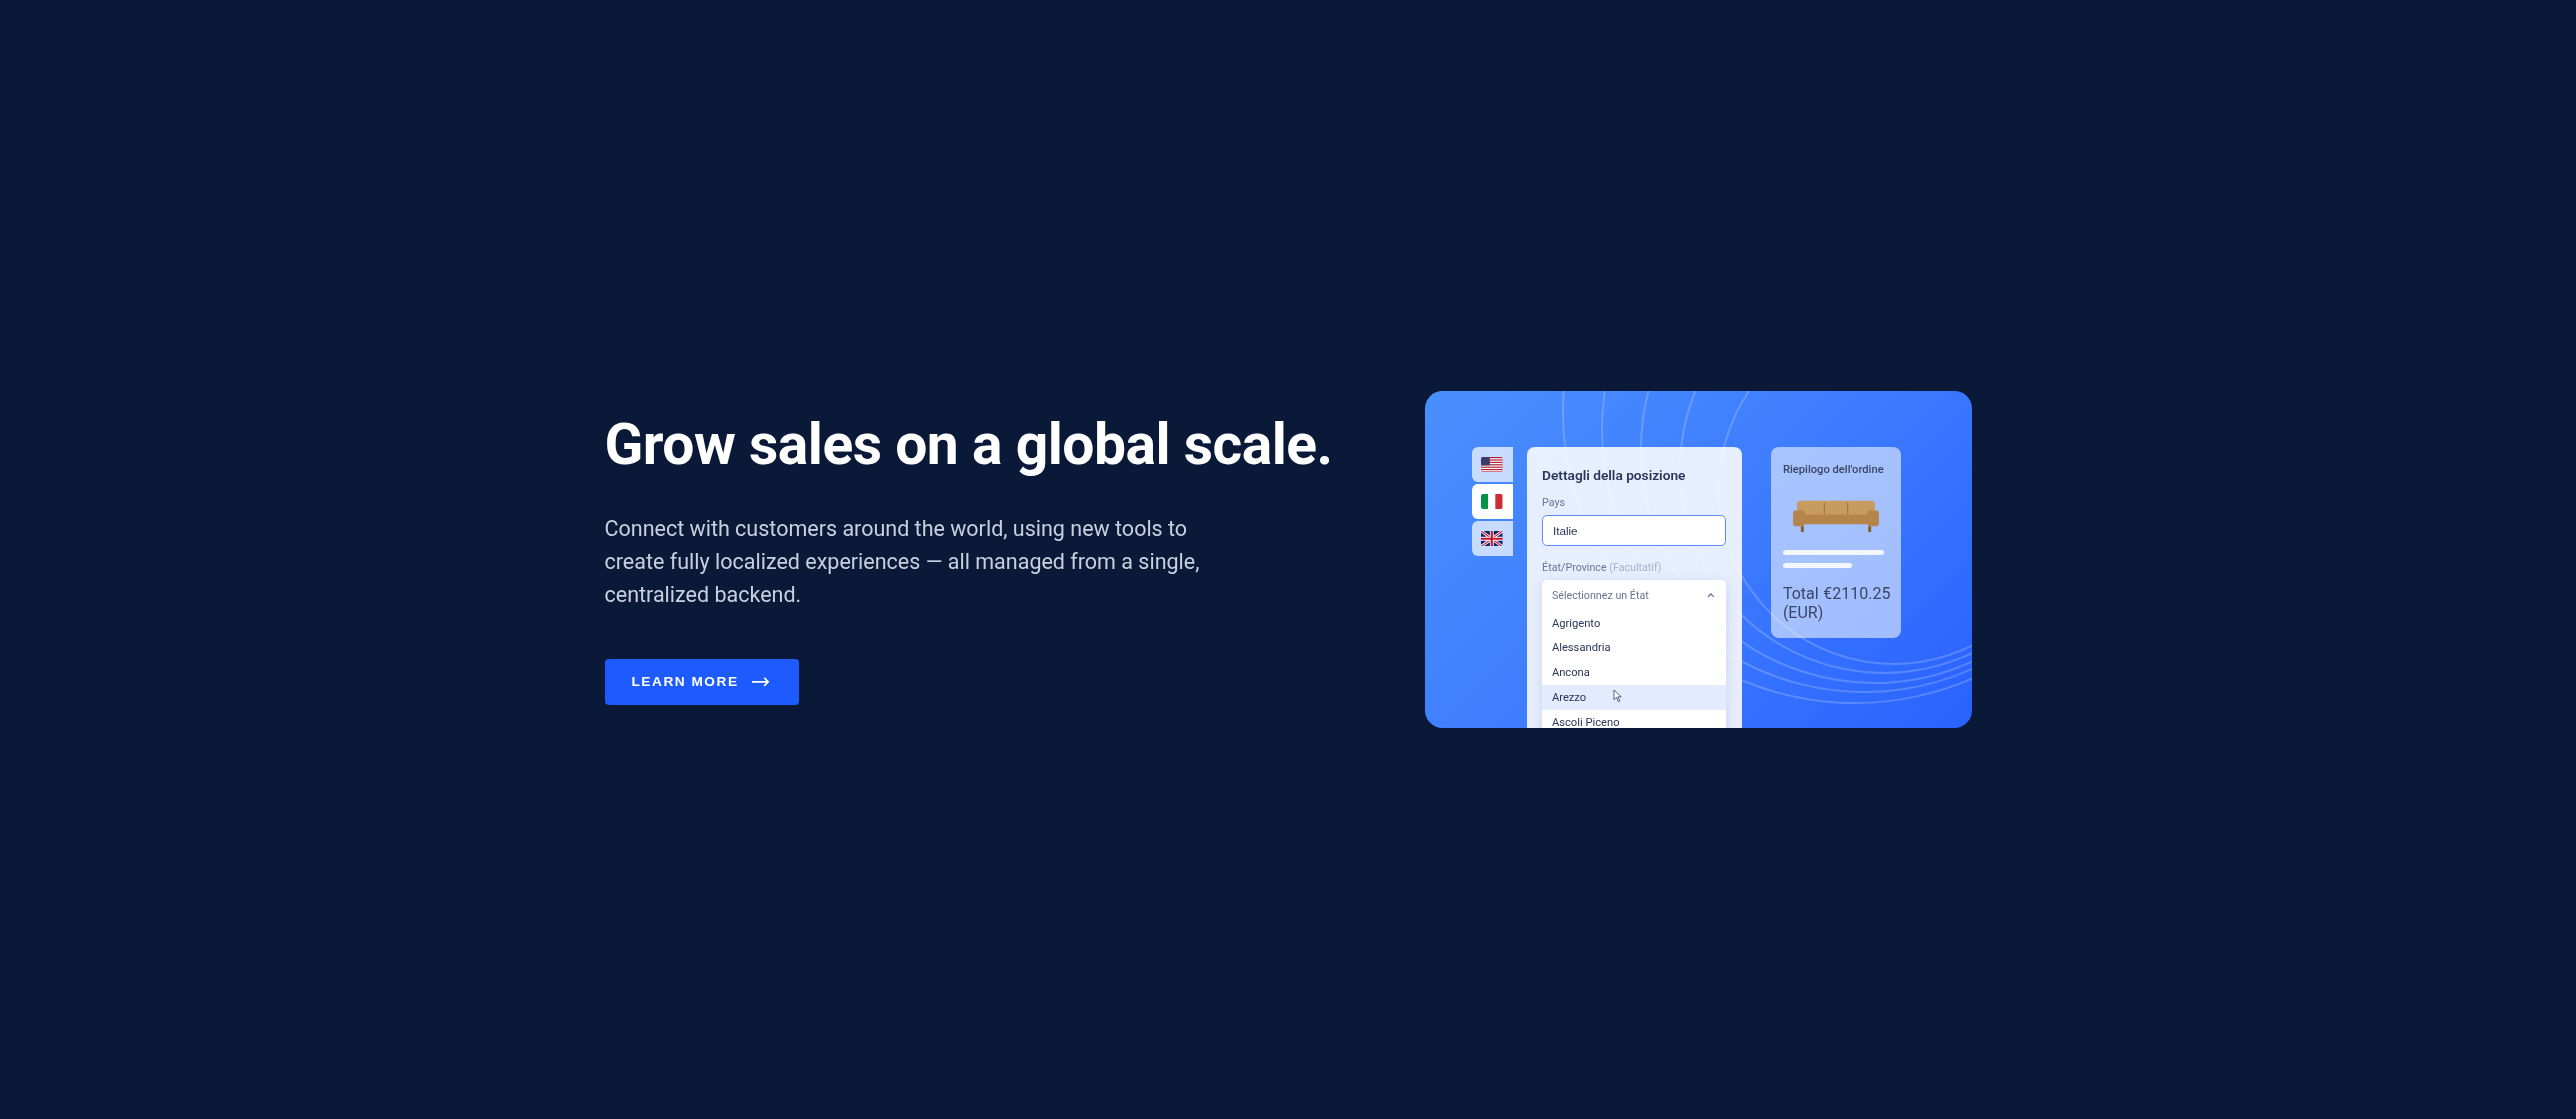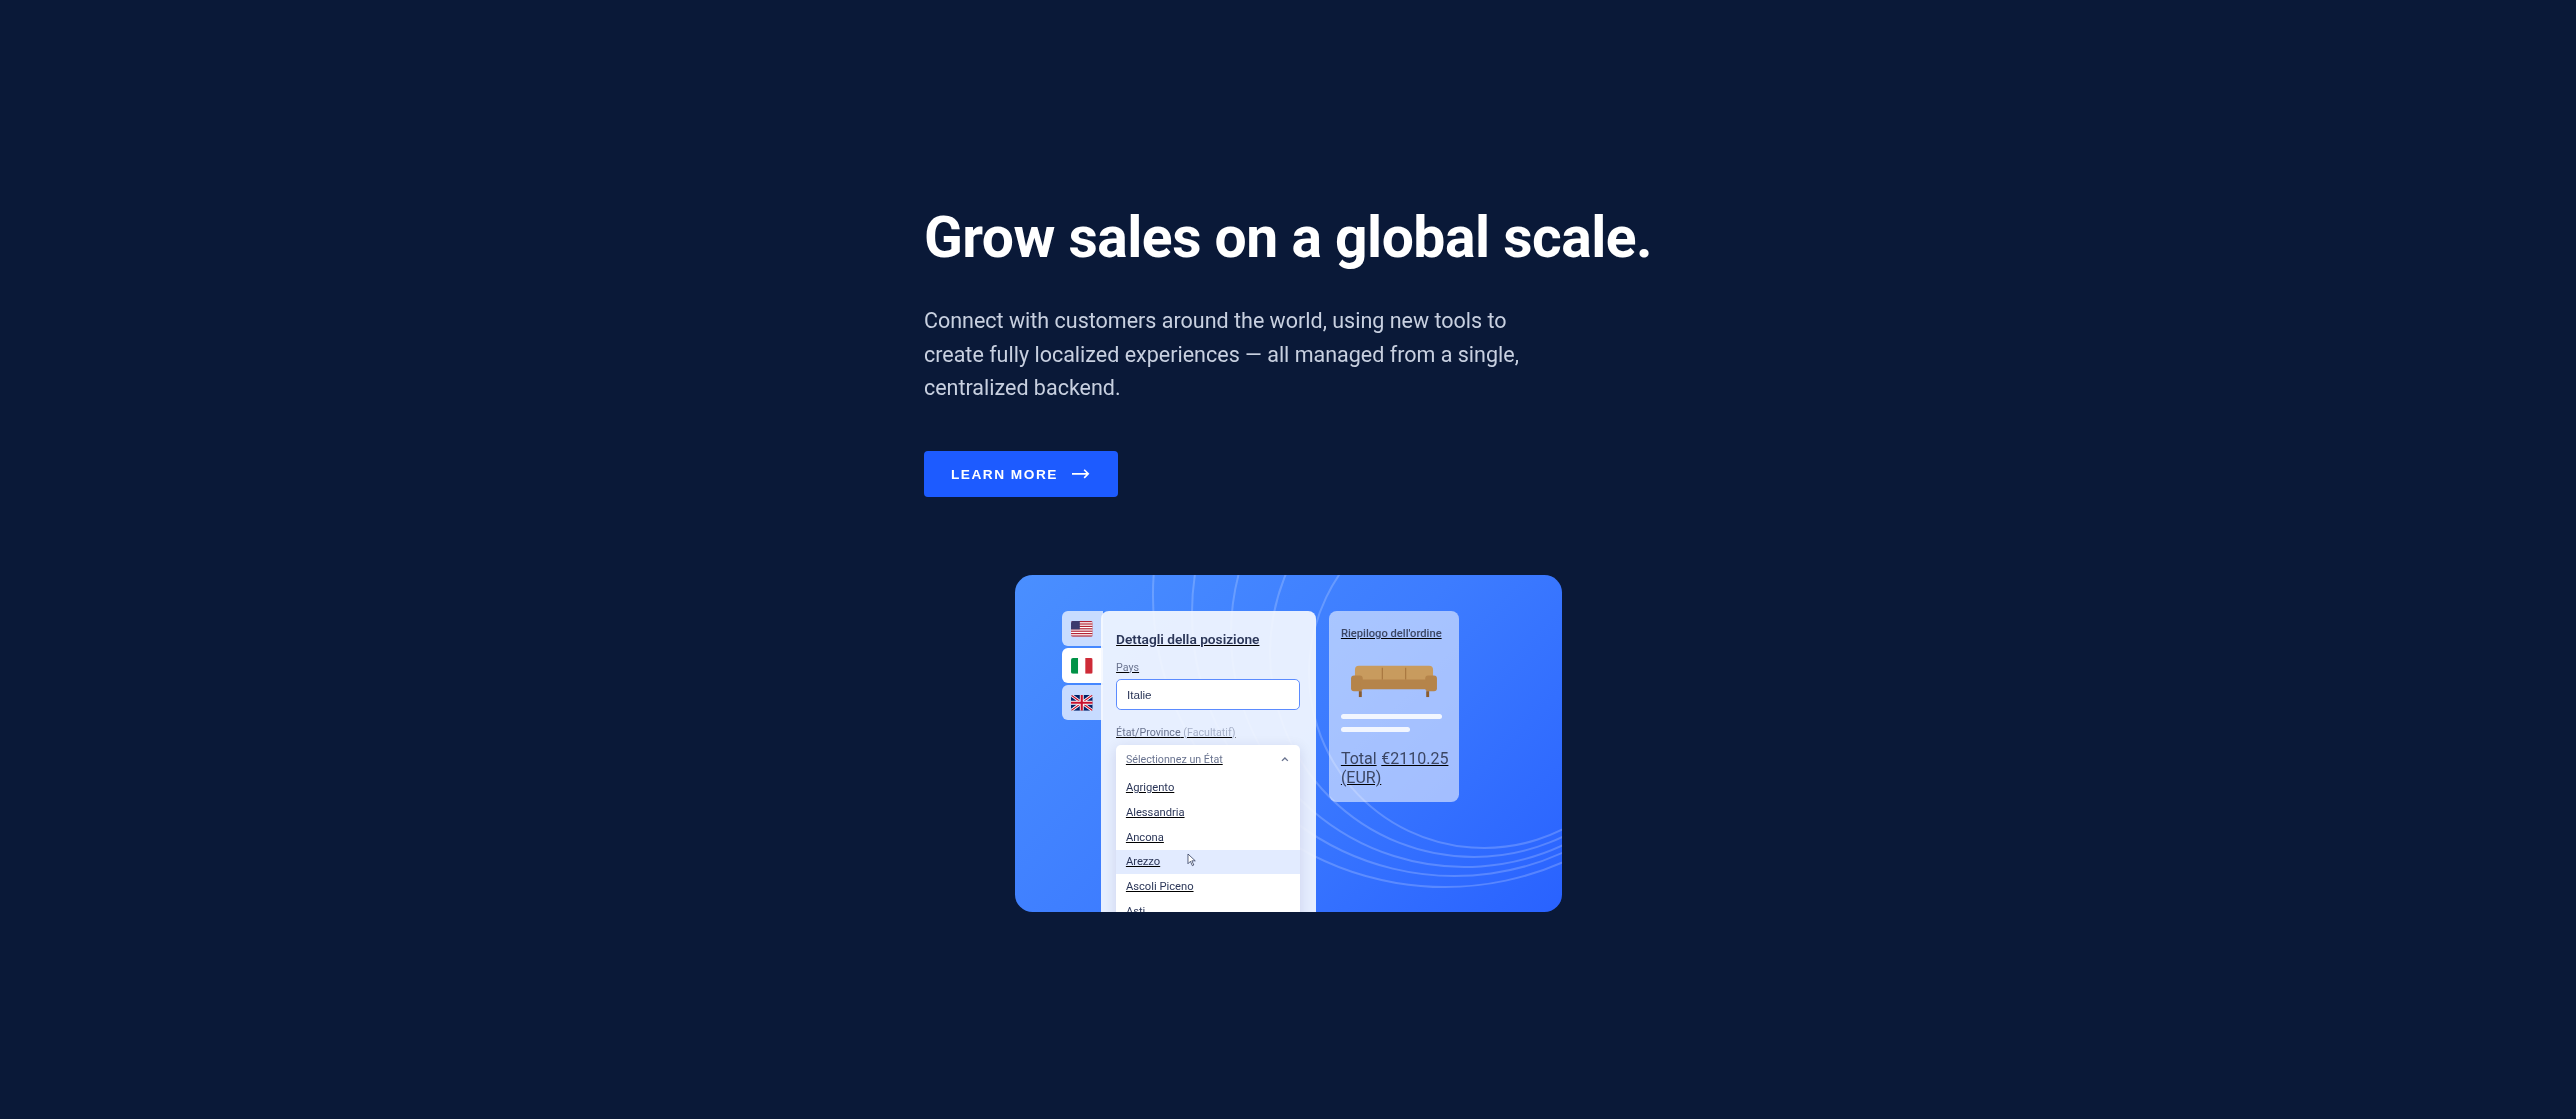--- a/index.html
+++ b/index.html
@@ -11,21 +11,20 @@
       align-items: center;
       justify-content: center;
       padding: 39px;
     }
     .container {
       display: flex;
       gap: 78px;
       max-width: 1367px;
       width: 100%;
       align-items: center;
-      flex-direction: column;
     }
     .left-col {
       flex: 1;
       color: #fff;
     }
     .headline {
       font-size: 57px;
       font-weight: 700;
       line-height: 1.1;
       margin-bottom: 35px;
@@ -70,24 +69,23 @@
       opacity: 0.5;
     }
     .swirl {
       position: absolute;
       border: 2px solid rgba(255,255,255,0.4);
       border-radius: 50%;
     }
     .mock-app {
       position: absolute;
       left: 47px;
-      top: 36px;
-      display: flex;
-      gap: 0;
-      text-decoration: underline;
+      top: 56px;
+      display: flex;
+      gap: 16px;
     }
     .flag-tabs {
       display: flex;
       flex-direction: column;
       gap: 2px;
       z-index: 1;
     }
     .flag-tab {
       width: 41px;
       height: 35px;

